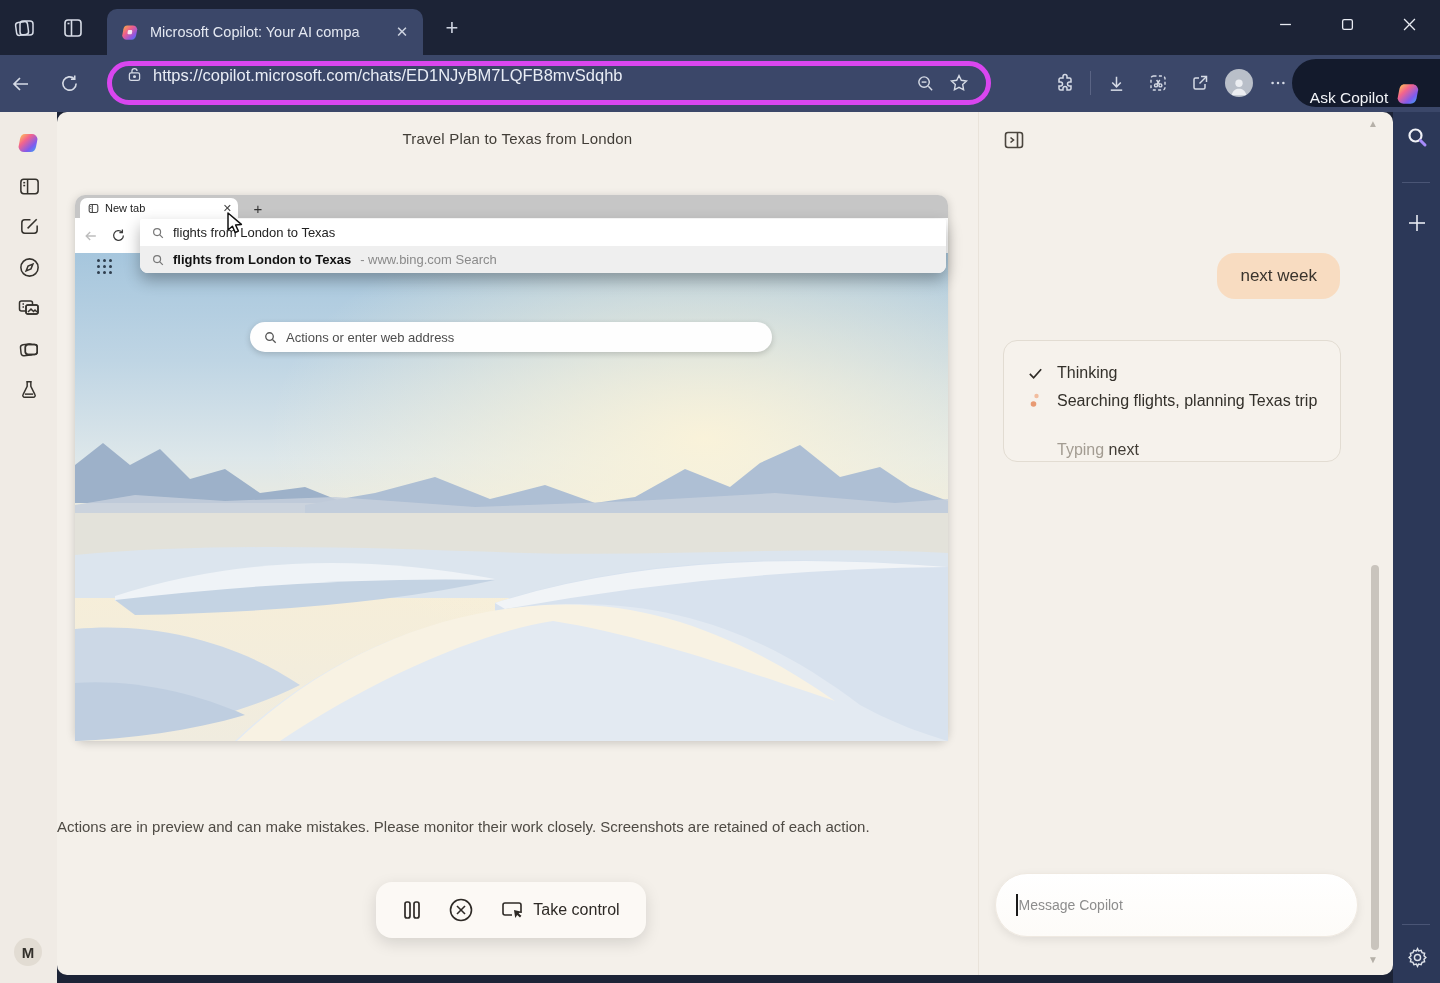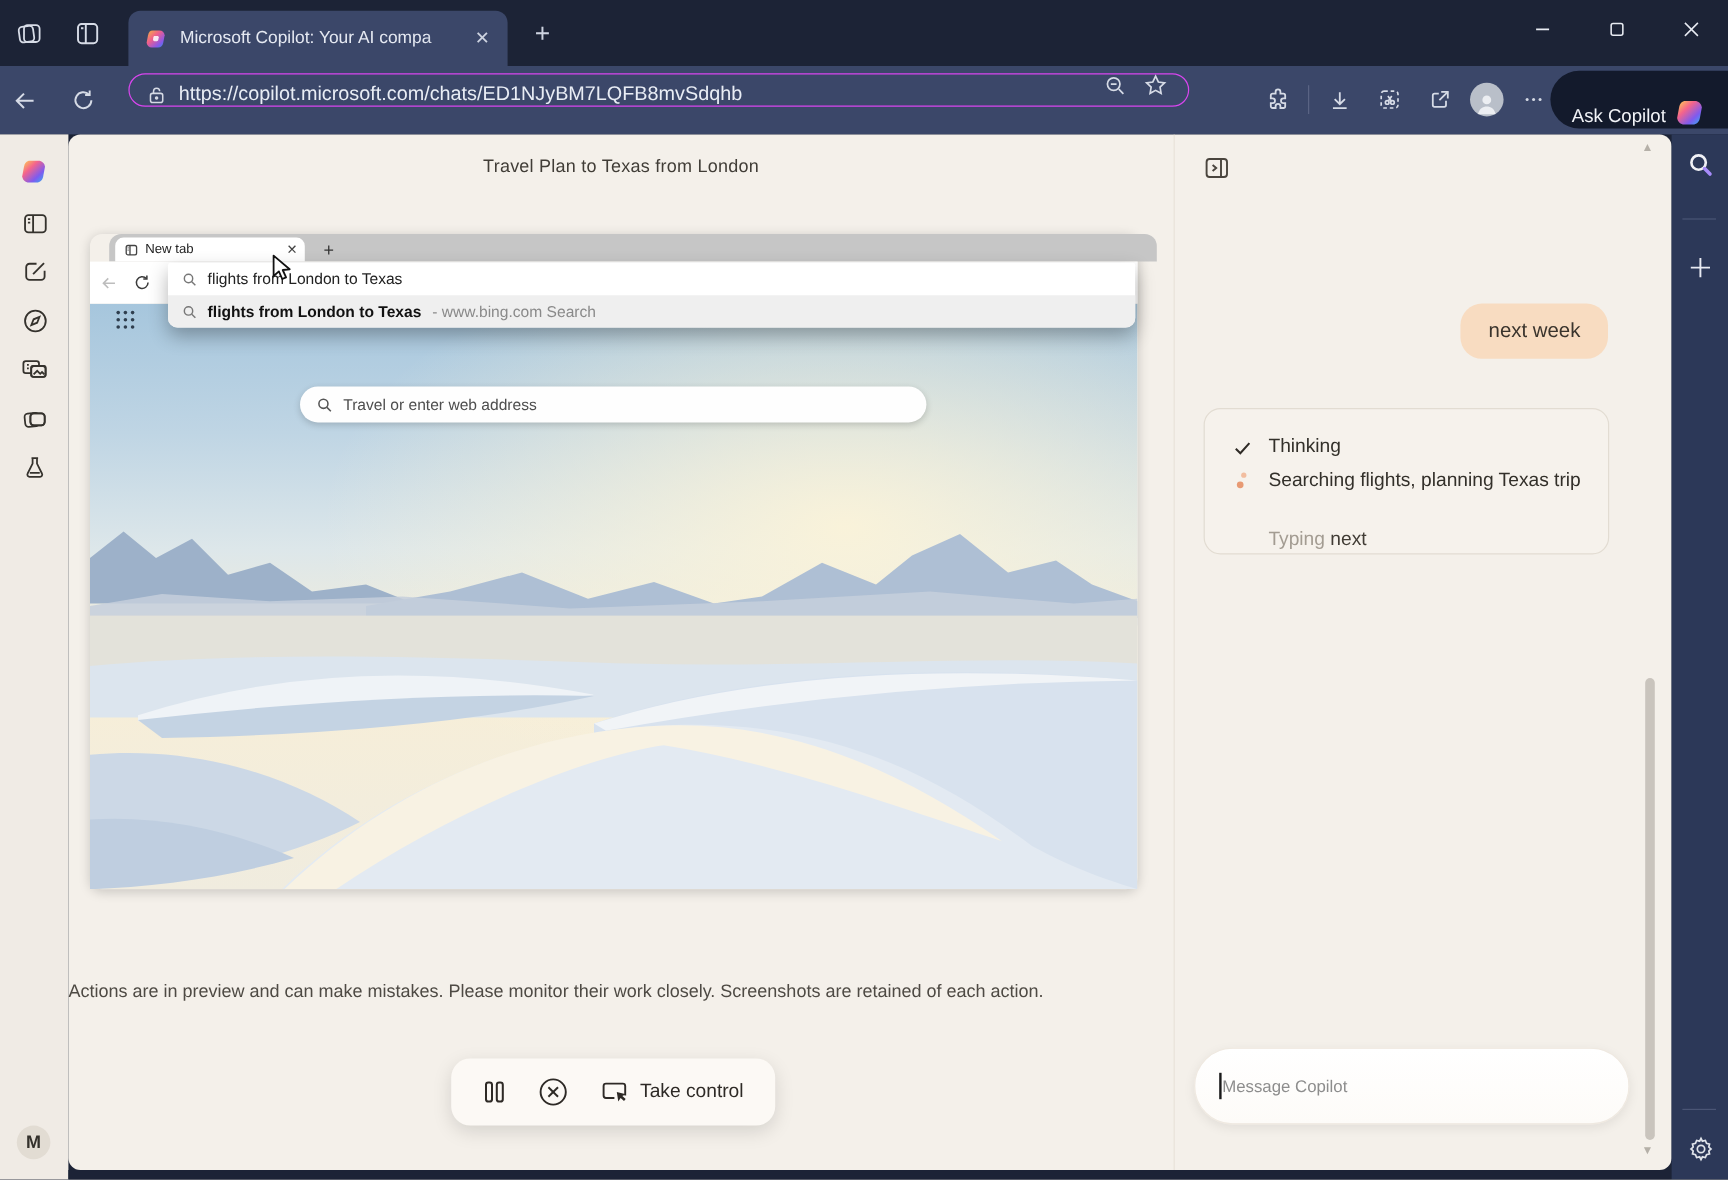--- a/index.html
+++ b/index.html
@@ -13,21 +13,21 @@
   .browser-tab { position:absolute; left:107px; top:9px; width:316px; height:46px; background:#3b4769; border-radius:10px 10px 0 0; display:flex; align-items:center; padding:0 10px 0 14px; }
   .browser-tab .title { flex:1; color:#e5e9f2; font-size:14.5px; white-space:nowrap; overflow:hidden; margin-left:10px; -webkit-mask-image:linear-gradient(90deg,#000 85%,transparent); mask-image:linear-gradient(90deg,#000 85%,transparent); }
   .tab-close { color:#cdd3e0; font-size:15px; width:22px; height:22px; display:flex; align-items:center; justify-content:center; border-radius:4px; cursor:pointer; }
   .newtab-btn { position:absolute; left:438px; top:14px; width:28px; height:28px; color:#cdd3e0; font-size:22px; font-weight:300; display:flex; align-items:center; justify-content:center; cursor:pointer; }
   .win-controls { position:absolute; right:0; top:0; height:48px; display:flex; }
   .win-btn { width:62px; height:48px; display:flex; align-items:center; justify-content:center; color:#e8ebf2; cursor:pointer; }
 
   
   .toolbar { position:absolute; left:0; top:55px; width:1440px; height:57px; background:#3b4769; display:flex; align-items:center; }
   .tool-icon { width:34px; height:34px; display:flex; align-items:center; justify-content:center; color:#d6dbe6; cursor:pointer; flex:0 0 auto; }
-  .url-pill { position:absolute; left:107px; top:6px; width:884px; height:28px; border:1px solid #d946ef; border-radius:22px; display:flex; align-items:flex-end; padding:0 10px 0 14px; }
+  .url-pill { position:absolute; left:107px; top:6px; width:884px; height:44px; border:5px solid #d946ef; border-radius:22px; display:flex; align-items:flex-start; padding:0 10px 0 14px; }
   .url-text { flex:1; color:#e9edf5; font-size:16.5px; margin-left:10px; white-space:nowrap; overflow:hidden; }
   .toolbar-right { position:absolute; right:145px; top:6px; height:44px; display:flex; align-items:center; gap:8px; }
   .v-div { width:1px; height:24px; background:#5a6484; }
   .avatar-btn { width:28px; height:28px; border-radius:50%; background:#b9bfc9; display:flex; align-items:flex-end; justify-content:center; overflow:hidden; cursor:pointer; }
   .ask-copilot { position:absolute; right:0; top:4px; height:48px; width:148px; background:#131a2c; border-radius:24px 0 0 24px; display:flex; align-items:flex-end; justify-content:center; gap:8px; cursor:pointer; }
   .ask-copilot span { color:#f2f4f8; font-size:15.5px; }
 
   
   .app-sidebar { position:absolute; left:0; top:112px; width:57px; height:871px; background:#f0ebe5; }
   .side-icon { position:absolute; left:17px; width:24px; height:24px; color:#35322d; display:flex; align-items:center; justify-content:center; cursor:pointer; }
@@ -35,21 +35,21 @@
   .rail { position:absolute; right:0; top:112px; width:47px; height:871px; background:#2c3858; }
   .rail-icon { position:absolute; left:11px; width:26px; height:26px; color:#e8eaf2; display:flex; align-items:center; justify-content:center; cursor:pointer; }
   .rail-div { position:absolute; left:9px; width:28px; height:1px; background:#4a5575; }
 
   .main-card { position:absolute; left:57px; top:112px; width:1336px; height:863px; background:#f4f0ea; border-radius:10px; overflow:hidden; }
   .chat-divider { position:absolute; left:921px; top:0; width:1px; height:863px; background:#e9e3da; }
 
   
   .page-title { position:absolute; left:0; top:18px; width:921px; text-align:center; color:#413d37; font-size:15px; font-weight:500; letter-spacing:.2px; }
   .mini-browser { position:absolute; left:18px; top:83px; width:873px; height:546px; border-radius:10px; box-shadow:0 2px 10px rgba(0,0,0,.18); }
-  .mb-tabstrip { position:absolute; left:0; top:0; width:873px; height:23px; background:#c6c6c6; border-radius:10px 10px 0 0;margin-left:16px; }
+  .mb-tabstrip { position:absolute; left:0; top:0; width:873px; height:23px; background:#c6c6c6; border-radius:10px 10px 0 0; }
   .mb-tab { position:absolute; left:5px; top:3px; width:158px; height:20px; background:#ffffff; border-radius:7px 7px 0 0; display:flex; align-items:center; padding:0 6px 0 8px; }
   .mb-tab .label { flex:1; font-size:11px; color:#222; margin-left:6px; }
   .mb-tab .x { font-size:11px; color:#444; cursor:pointer; }
   .mb-plus { position:absolute; left:174px; top:4px; width:18px; height:18px; color:#333; font-size:15px; display:flex; align-items:center; justify-content:center; cursor:pointer; }
   .mb-addr { position:absolute; left:0; top:23px; width:873px; height:35px; background:#ffffff; display:flex; align-items:center; padding-left:8px; gap:12px; }
   .mb-content { position:absolute; left:0; top:58px; width:873px; height:488px; overflow:hidden; }
   .mb-search { position:absolute; left:175px; top:69px; width:522px; height:30px; background:#fefefe; border-radius:15px; box-shadow:0 2px 6px rgba(0,0,0,.18); display:flex; align-items:center; padding-left:14px; gap:9px; }
   .mb-search span { font-size:13px; color:#4e4e4e; }
   .dots-handle { position:absolute; left:20px; top:4px; width:18px; height:18px; display:grid; grid-template-columns:repeat(3,1fr); align-items:center; justify-items:center; cursor:grab; }
   .dots-handle i { width:3px; height:3px; border-radius:50%; background:#2f3e4e; }
@@ -356,21 +356,21 @@
           <i></i>
           <i></i>
           <i></i>
           <i></i>
       </div>
       <div class="mb-search">
         <svg width="13" height="13" viewBox="0 0 20 20" fill="none" stroke="#555" stroke-width="2">
             <circle cx="8.5" cy="8.5" r="5.8"></circle>
             <line x1="13" y1="13" x2="18" y2="18"></line>
           </svg>
-        <span>Travel or enter web address</span>
+        <span>Actions or enter web address</span>
       </div>
     </div>
 
     <div class="omni-drop">
       <div class="omni-row">
         <svg width="12" height="12" viewBox="0 0 20 20" fill="none" stroke="#777" stroke-width="2">
             <circle cx="8.5" cy="8.5" r="5.8"></circle>
             <line x1="13" y1="13" x2="18" y2="18"></line>
           </svg>
         <span>flights from London to Texas</span>

